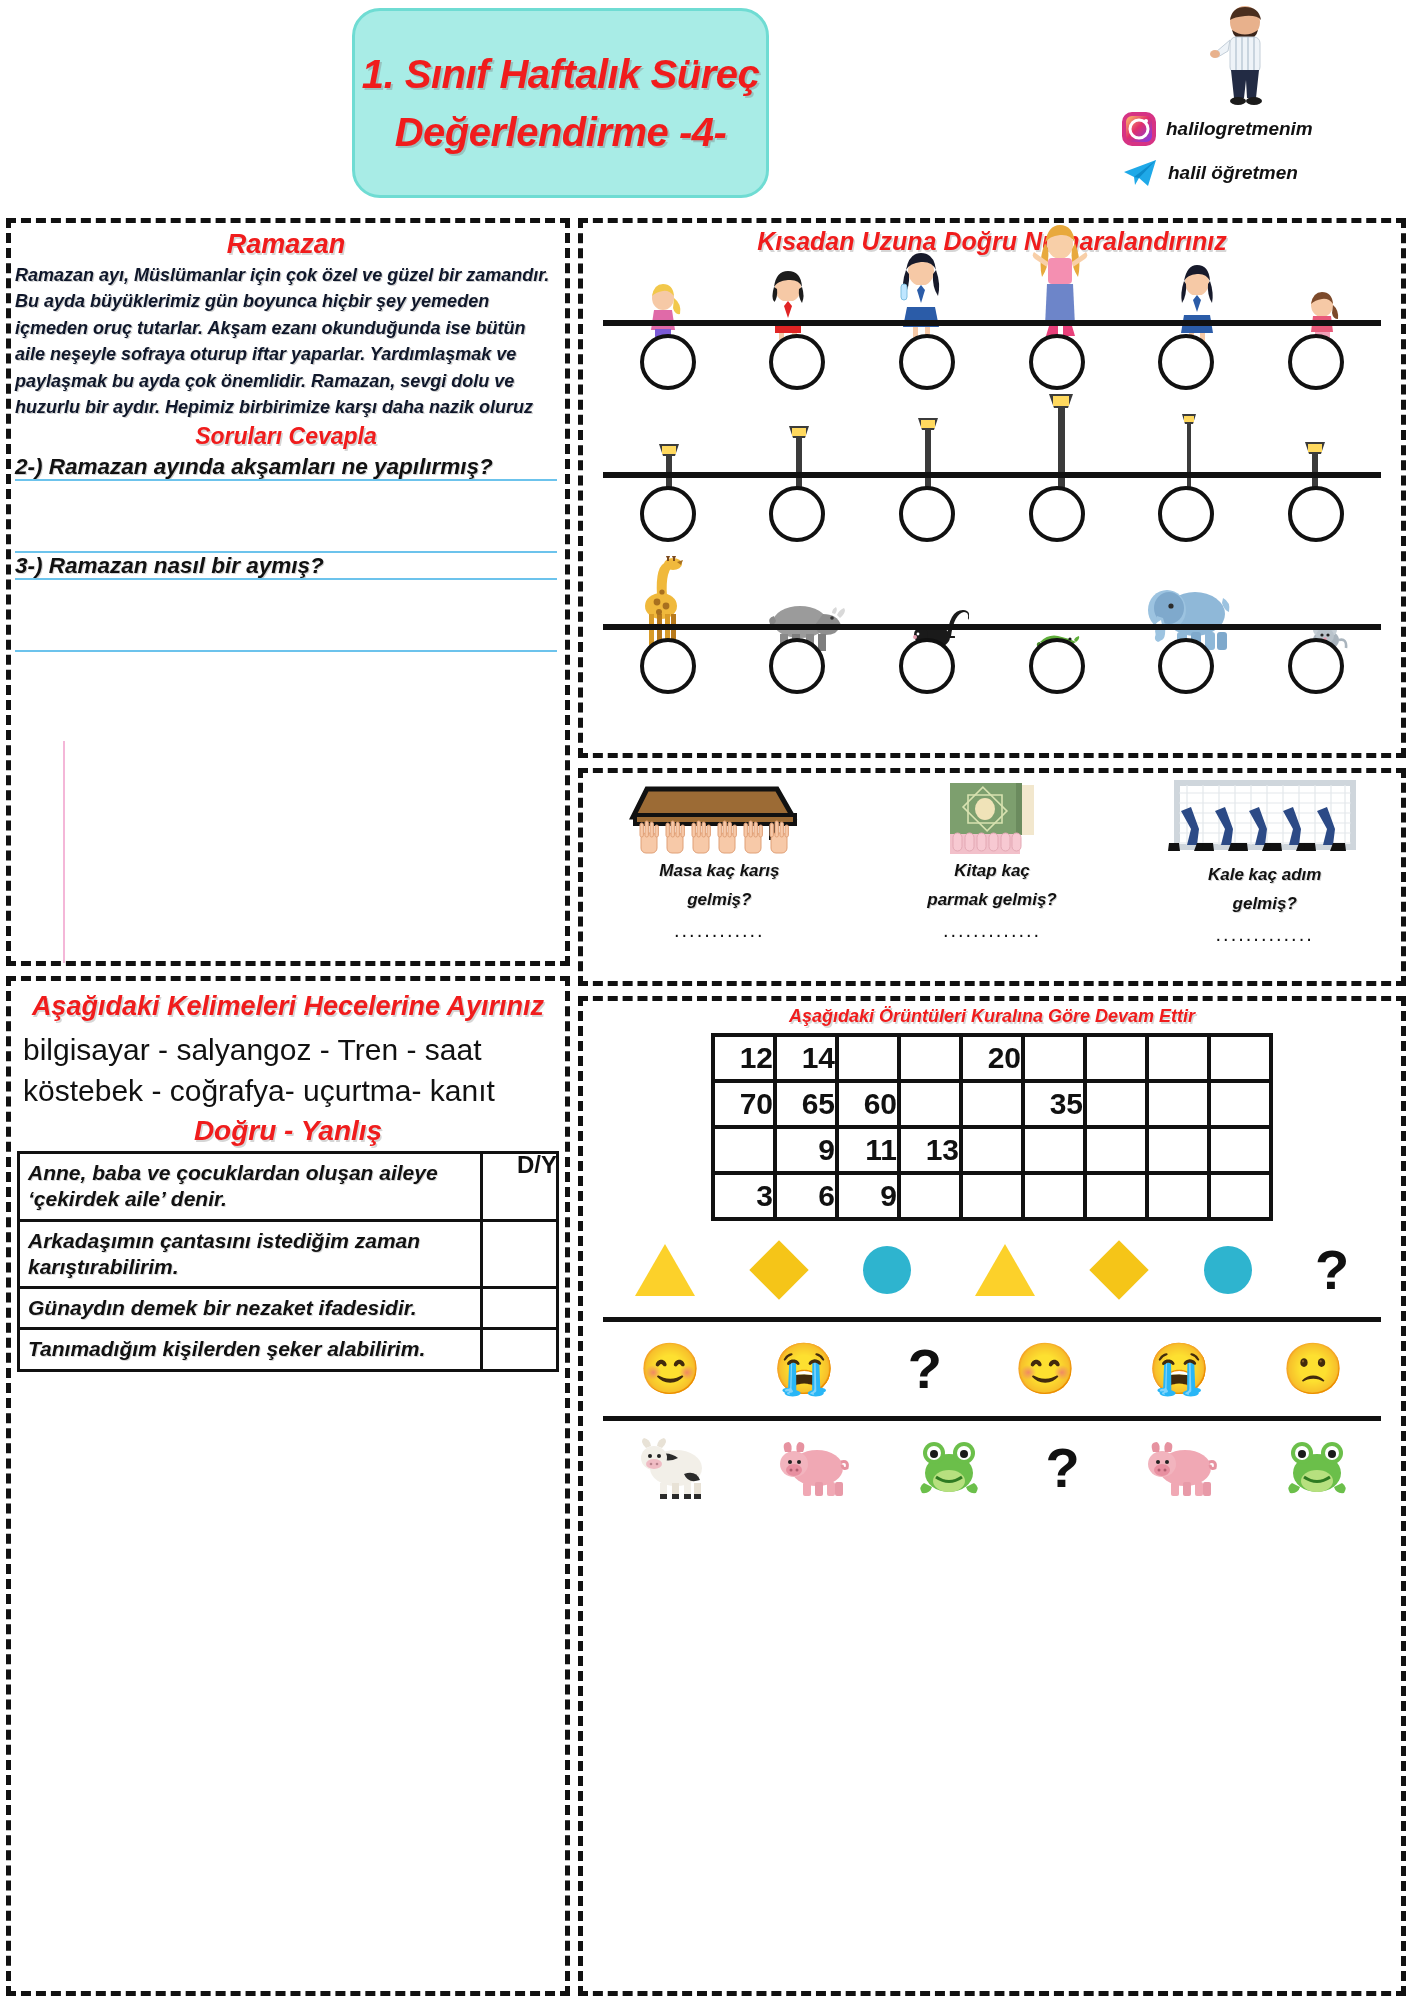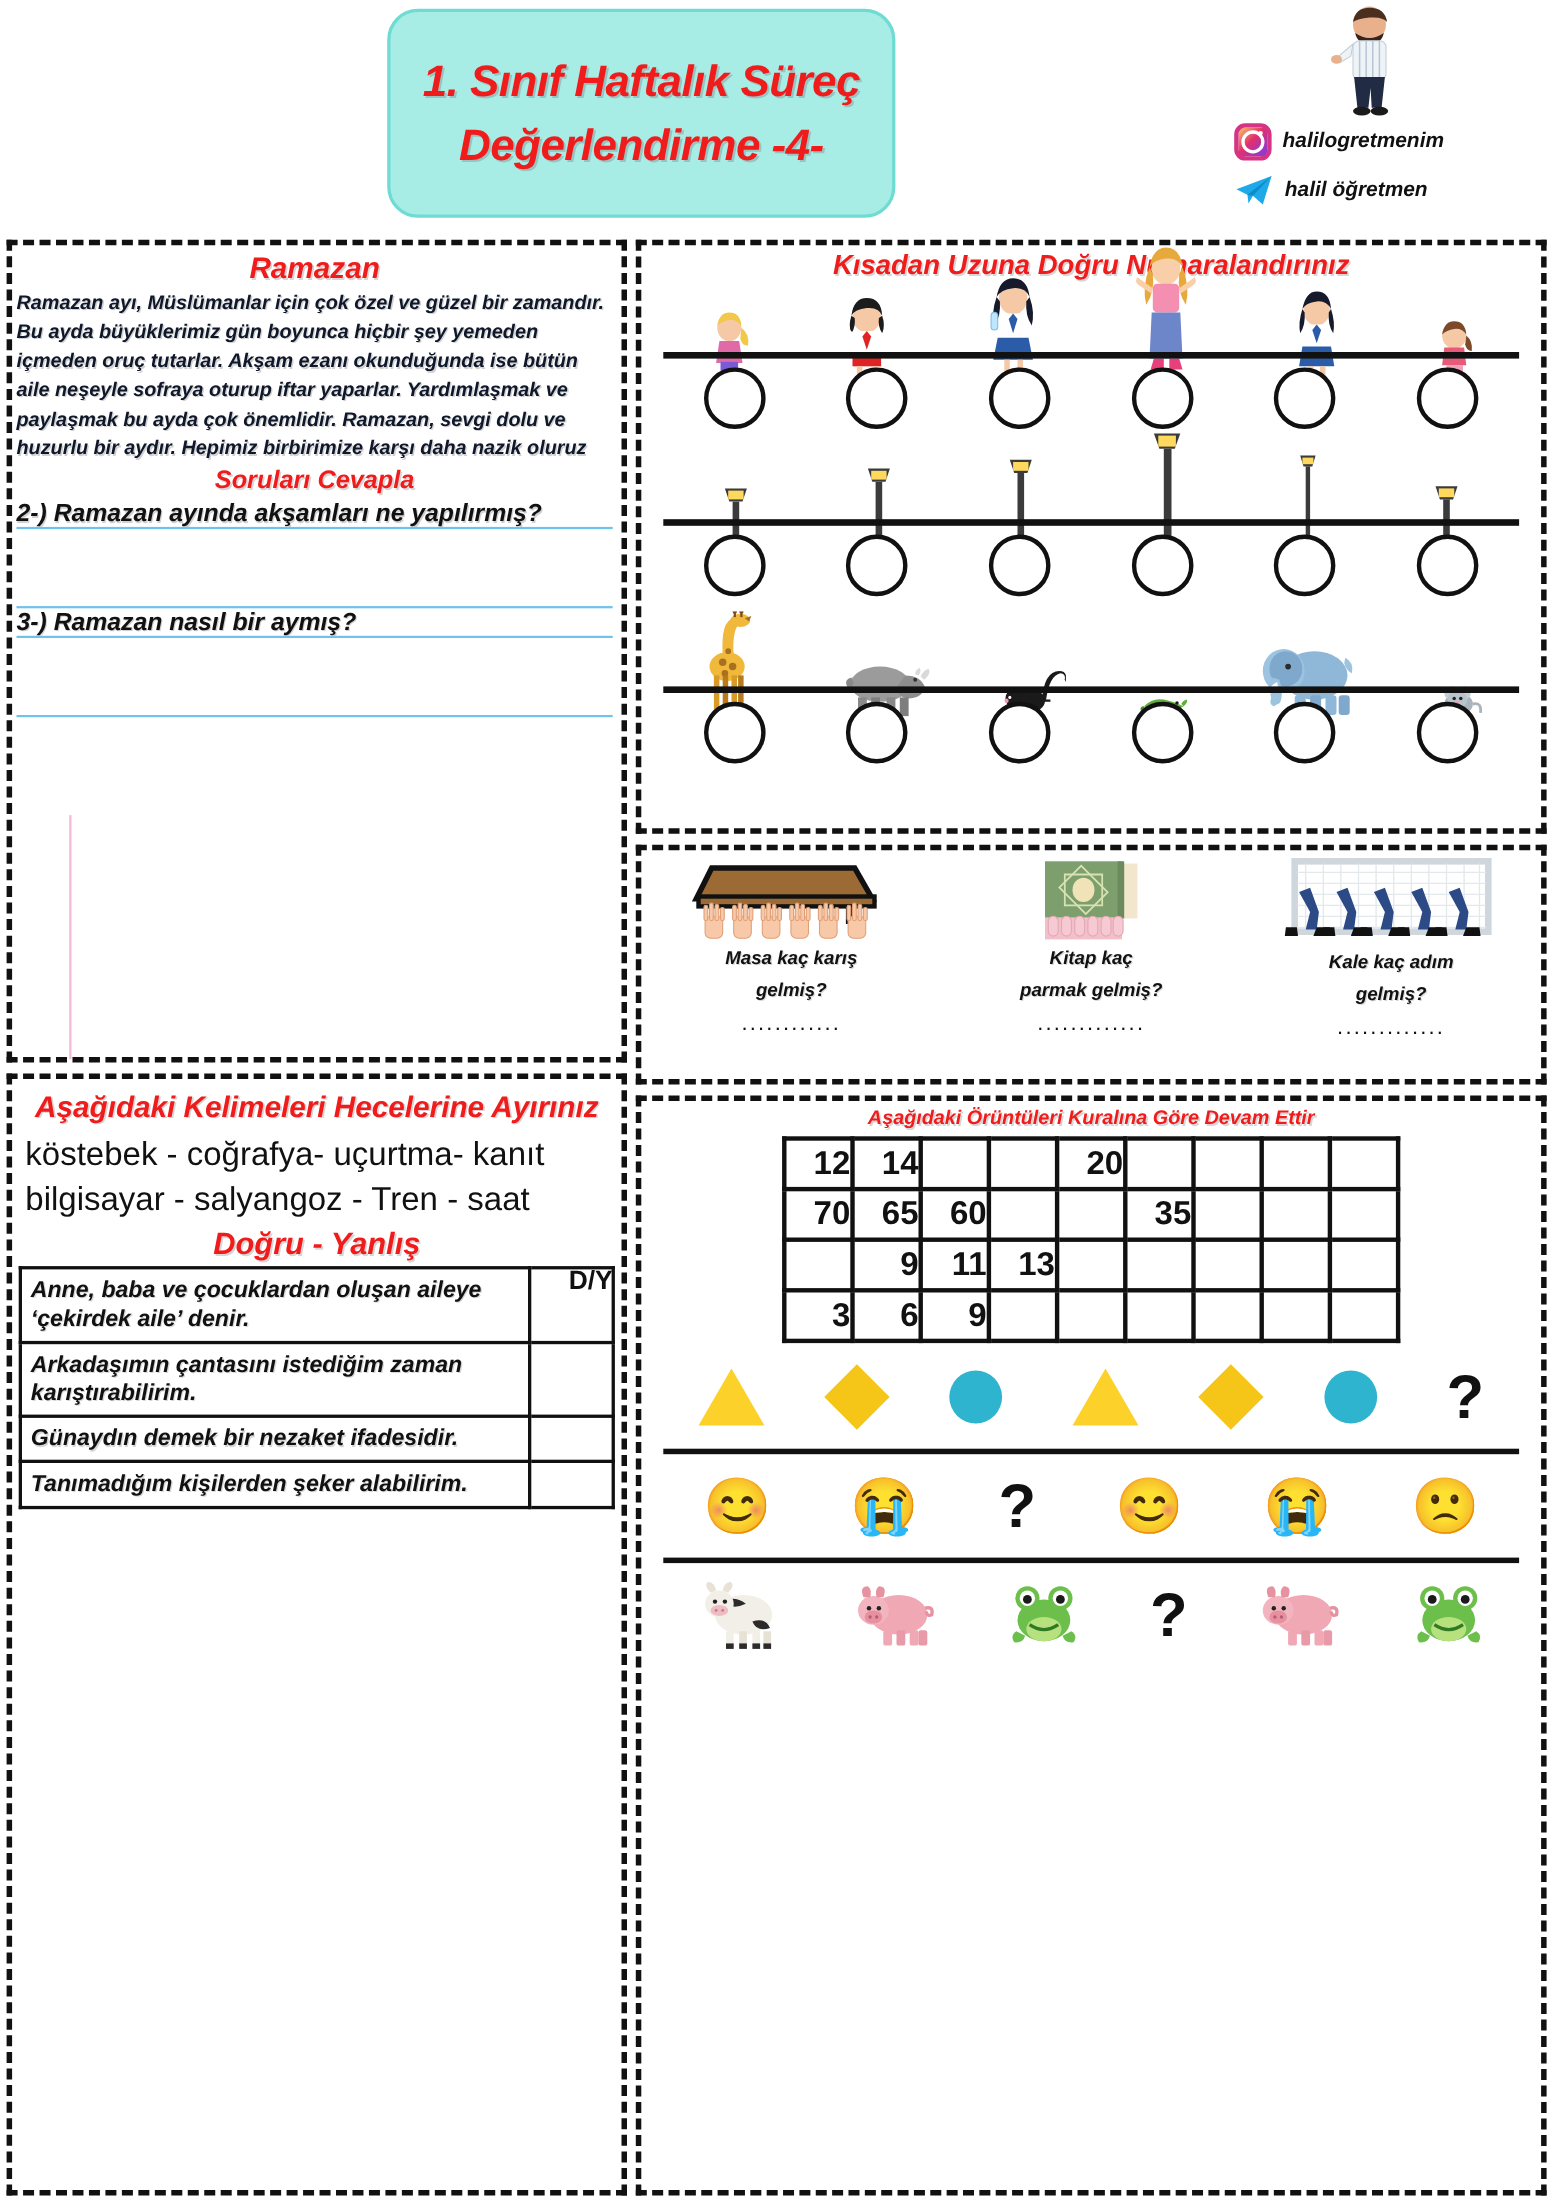--- a/index.html
+++ b/index.html
@@ -6,21 +6,21 @@
   body {
     width: 1414px; height: 2000px;
     background: #ffffff;
     font-family: "Liberation Sans", sans-serif;
     position: relative;
     overflow: hidden;
   }
   
   .header { position: relative; height: 215px; }
   .title-box {
-    position: absolute; left: 352px; top: 8px; width: 462px; height: 190px;
+    position: absolute; left: 352px; top: 8px; width: 417px; height: 190px;
     background: #a8ece6; border: 3px solid #6fdcd3; border-radius: 28px;
     display: flex; flex-direction: column; align-items: center; justify-content: center;
   }
   .title-line {
     color: #f01c1c; font-weight: bold; font-style: italic;
     font-size: 40px; letter-spacing: -0.5px; white-space: nowrap;
     text-shadow: 2px 2px 0 rgba(120,120,120,.35);
     line-height: 1.45;
   }
   .avatar { position: absolute; left: 1200px; top: 4px; width: 90px; height: 105px; }
@@ -165,22 +165,22 @@
           <div class="hl a"></div>
           <div class="hl b"></div>
         </div>
       </div>
 
       <div class="margin-line"></div>
     </div>
 
     <div class="dbox syll">
       <div class="red-head syll-title">Aşağıdaki Kelimeleri Hecelerine Ayırınız</div>
+      <div class="words">bilgisayar - salyangoz - Tren - saat</div>
       <div class="words">köstebek - coğrafya- uçurtma- kanıt</div>
-      <div class="words">bilgisayar - salyangoz - Tren - saat</div>
       <div class="red-head dy-title">Doğru - Yanlış</div>
       <div class="dy-head">D/Y</div>
       <table class="tf-table">
         <tbody>
           <tr>
             <td>
                 <div class="tf-stmt">Anne, baba ve çocuklardan oluşan aileye ‘çekirdek aile’ denir.</div>
               </td>
             <td class="tf-ans"></td>
           </tr>

